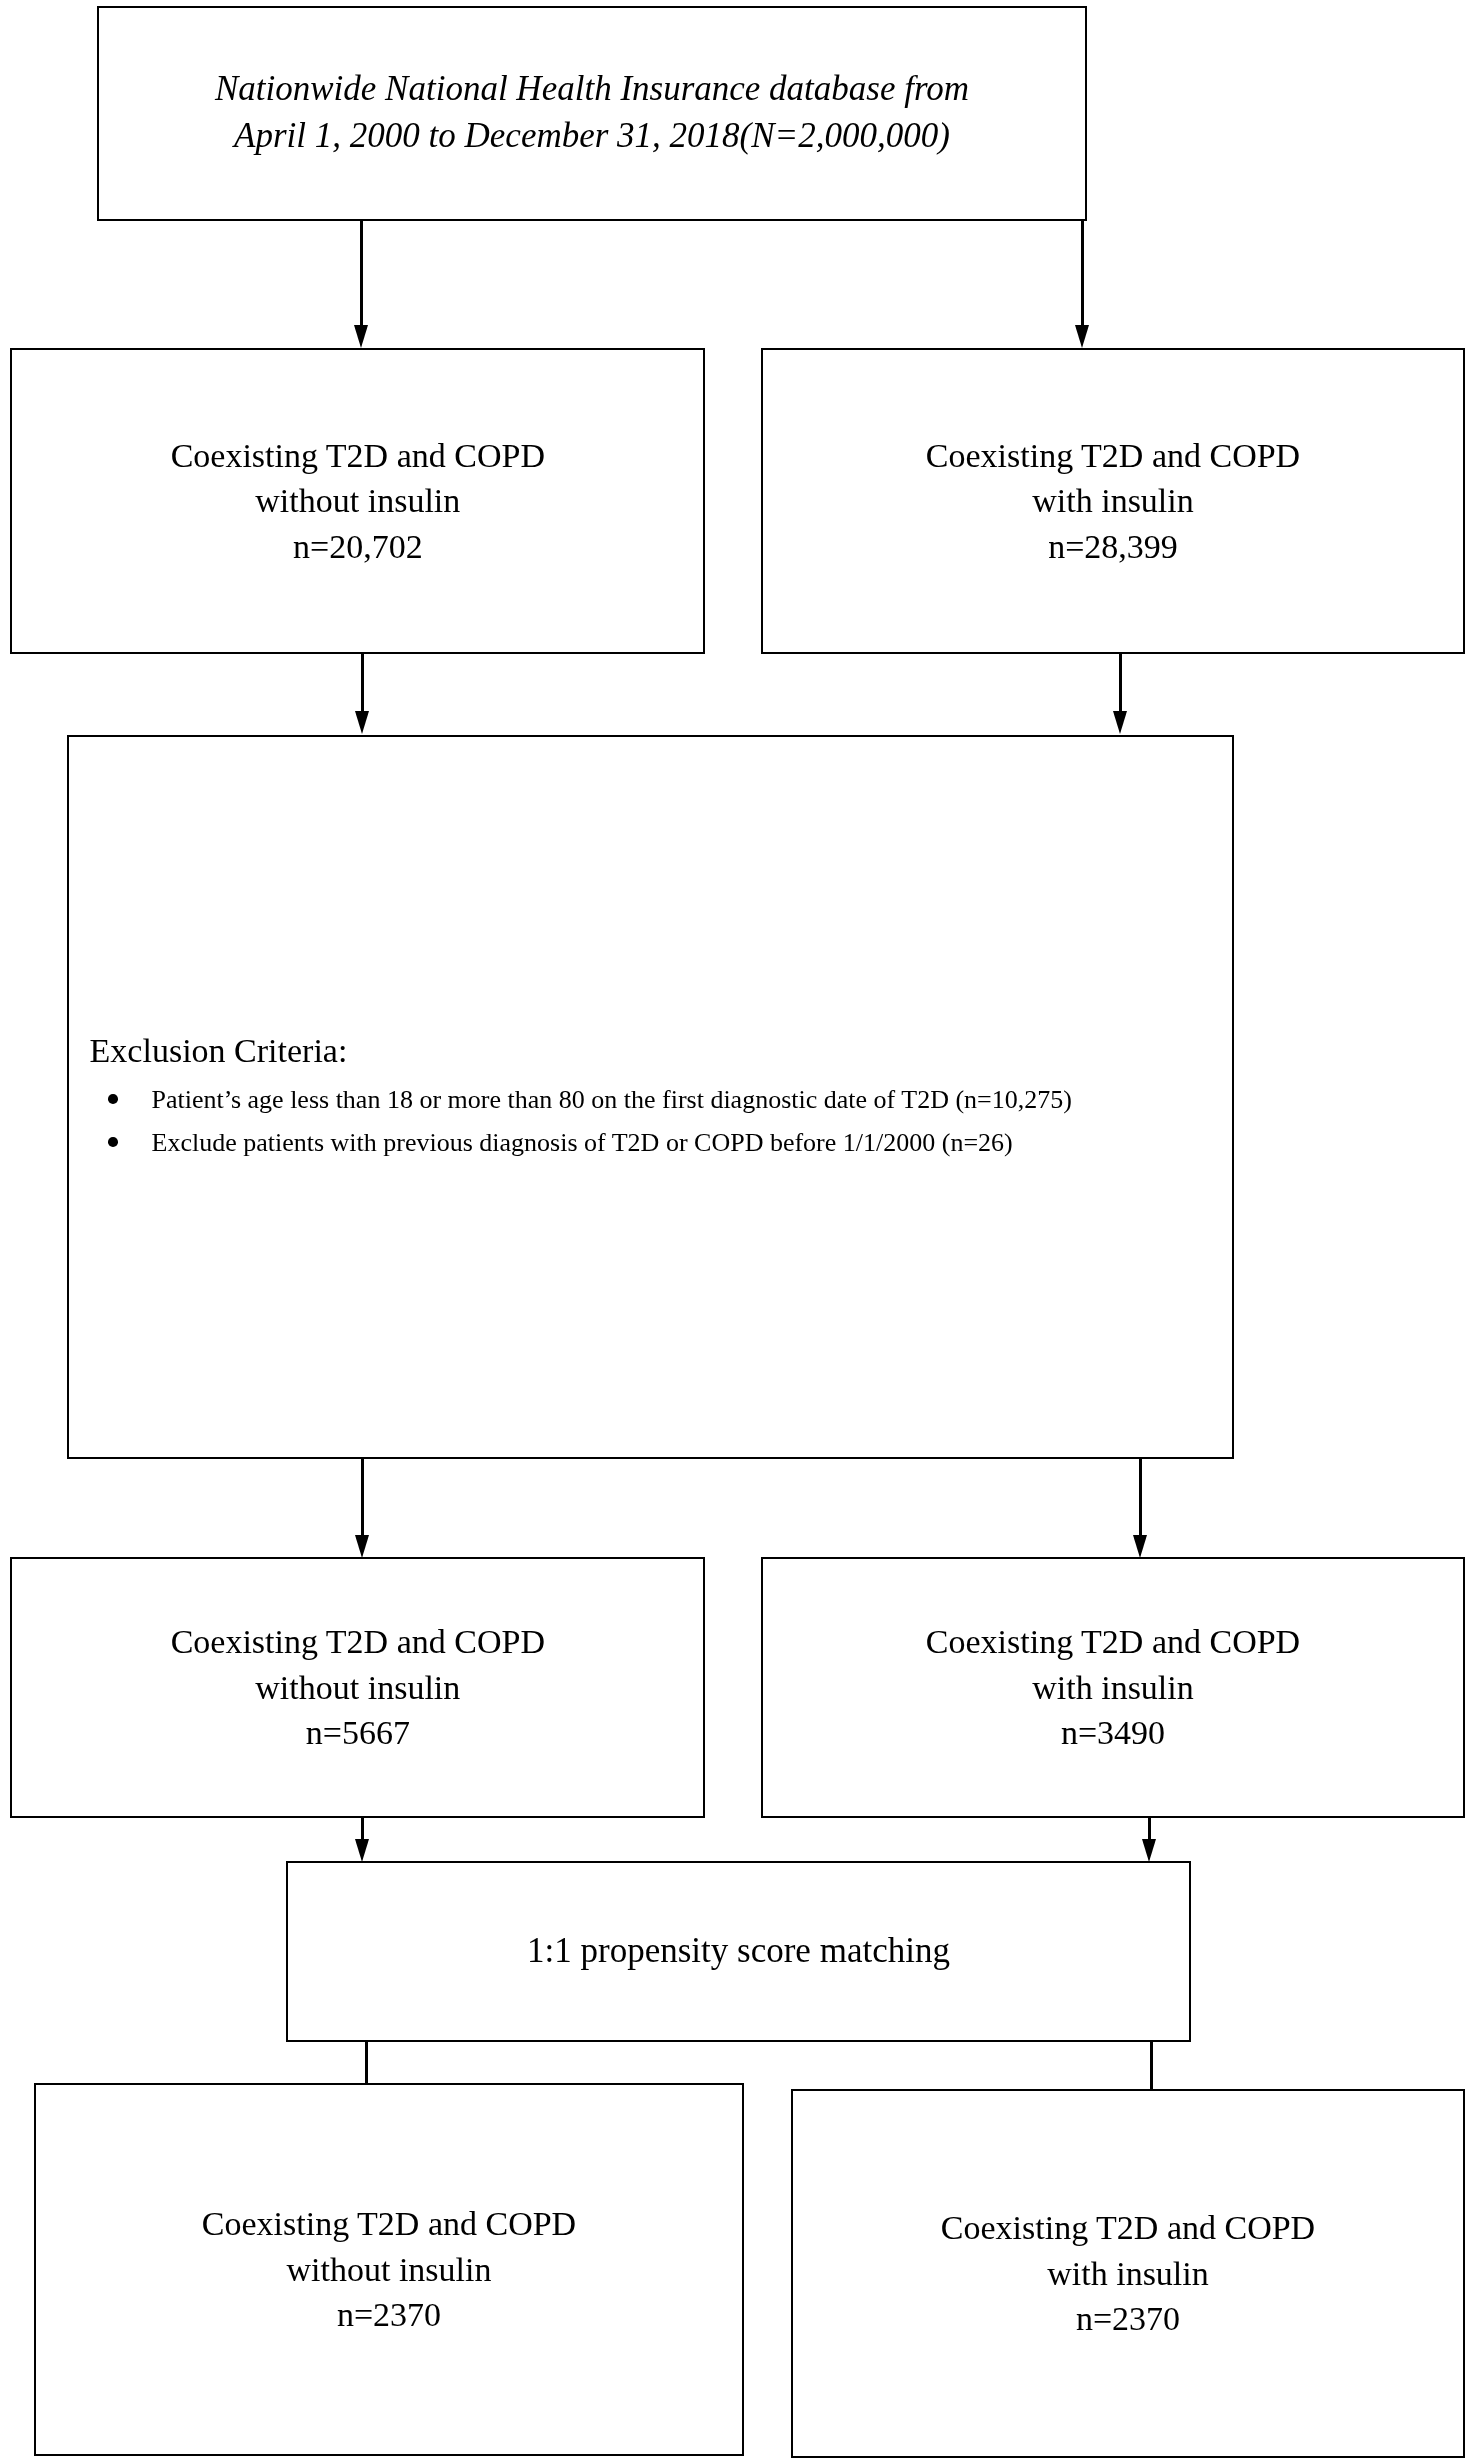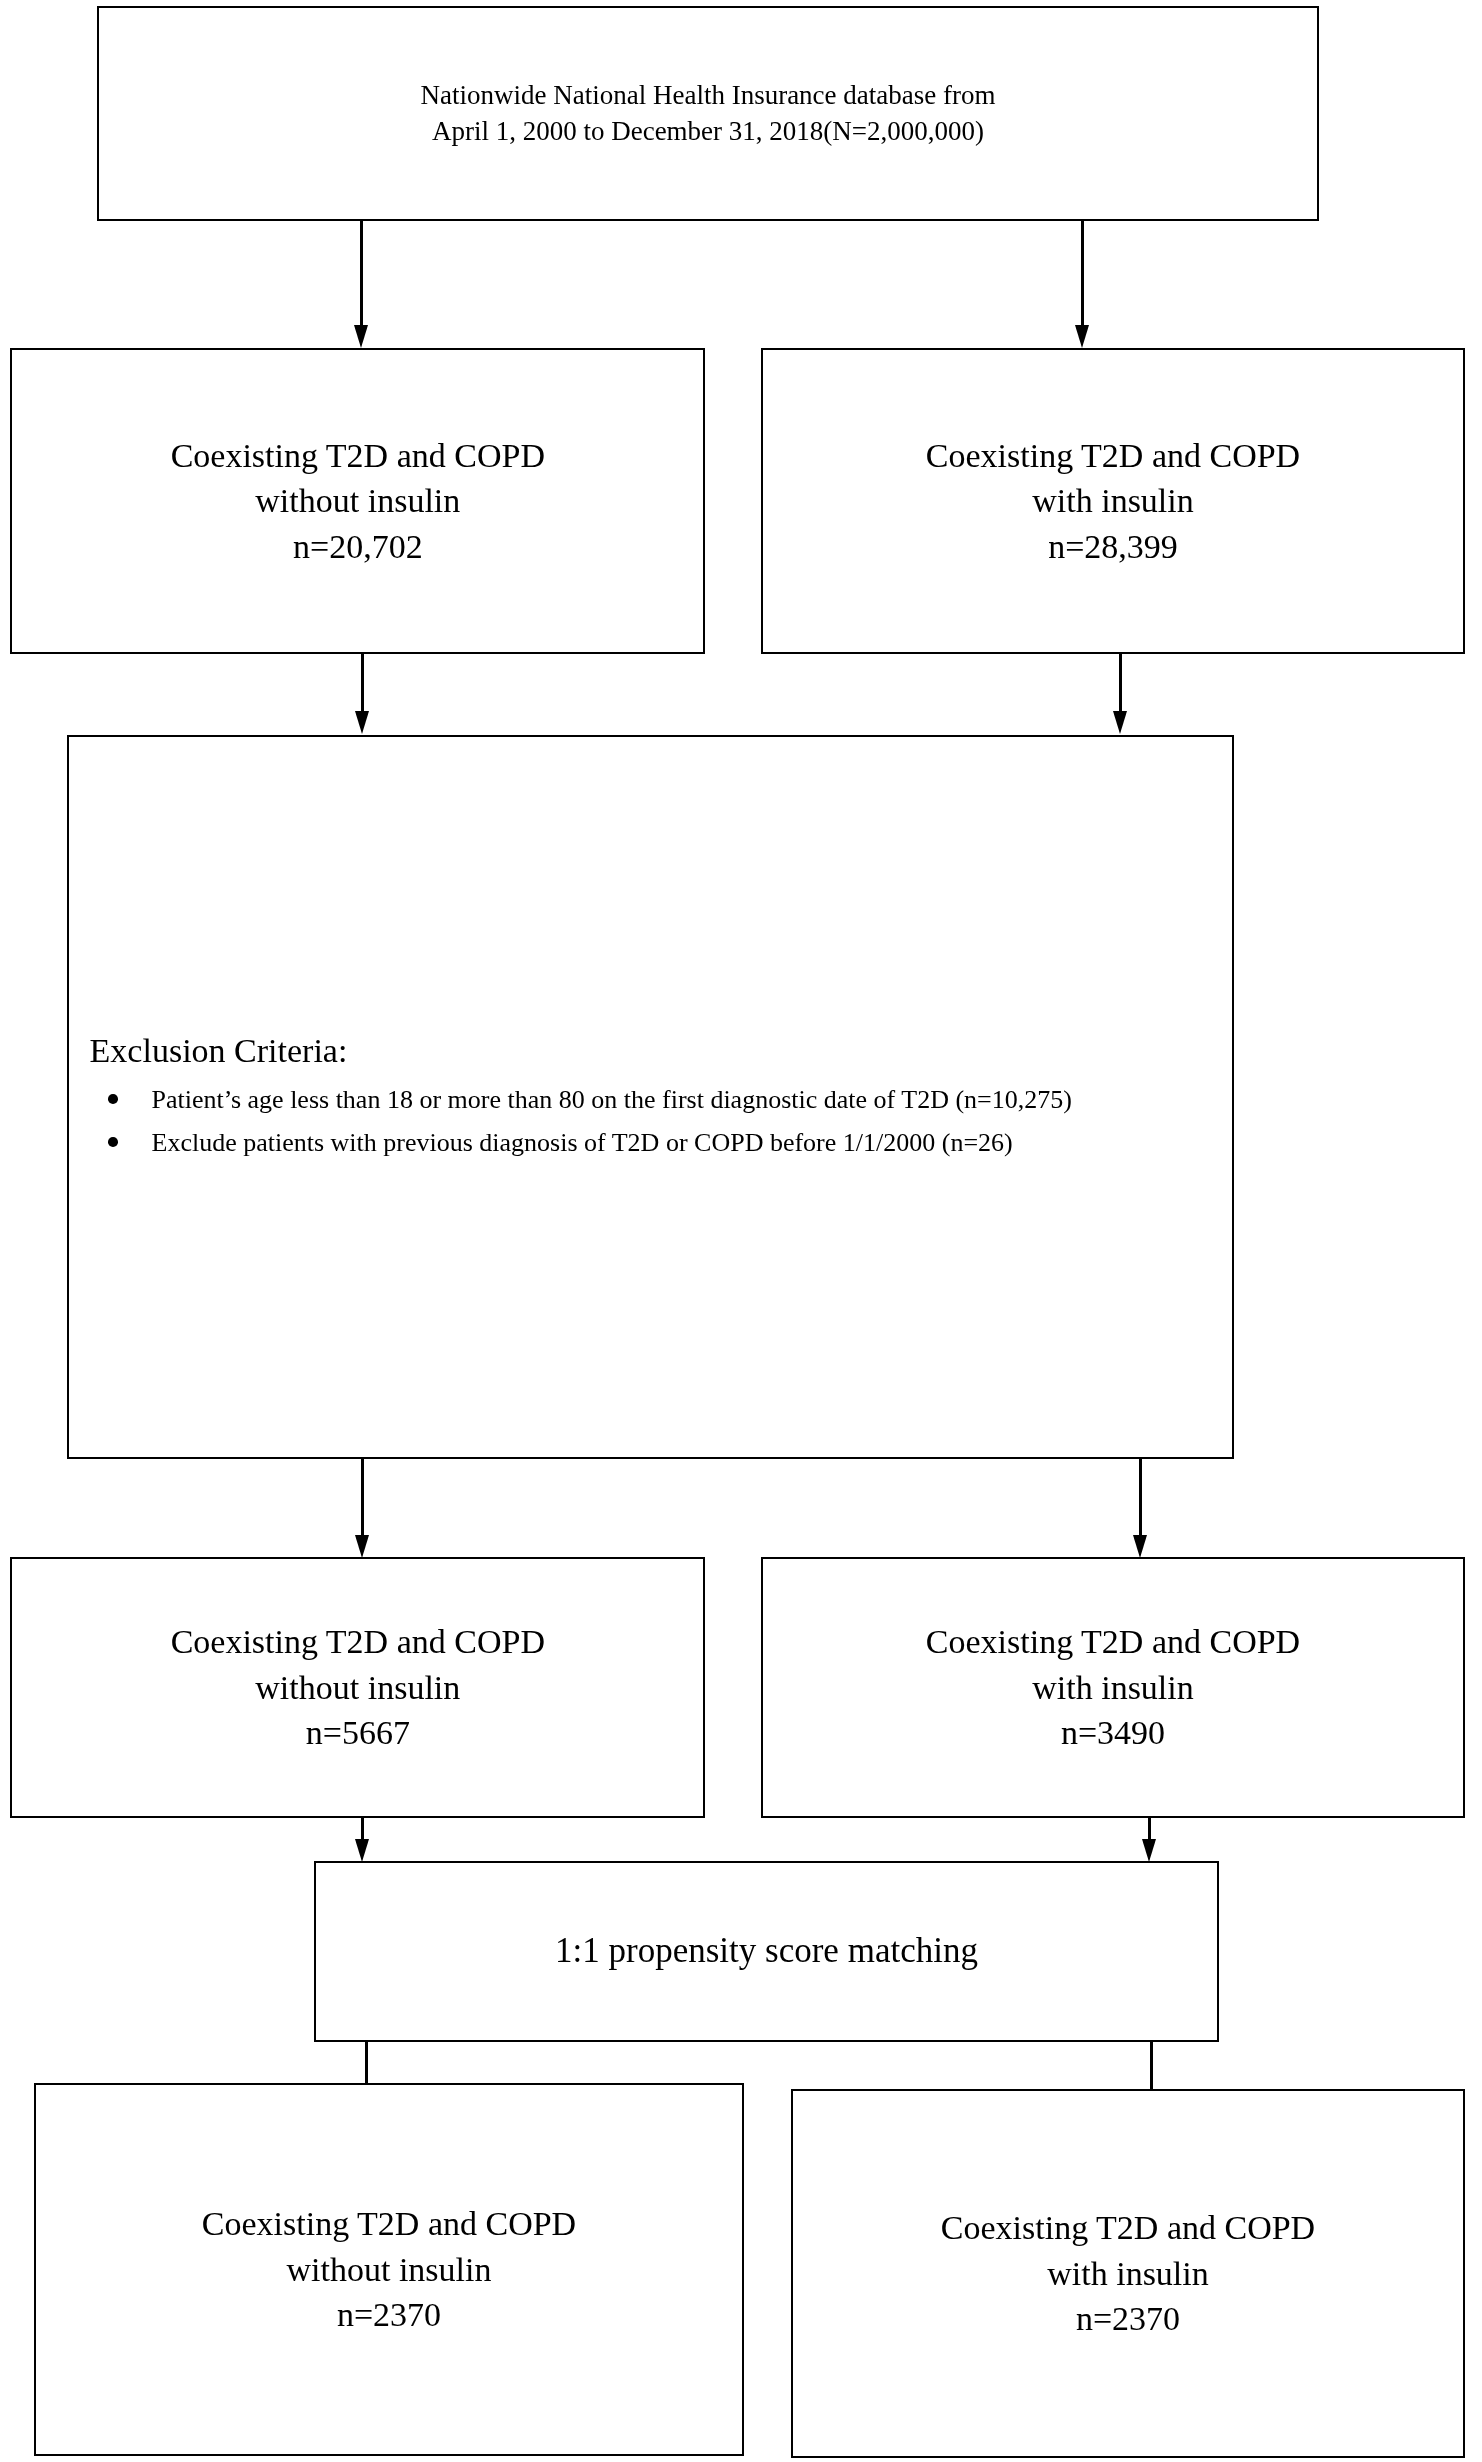--- a/index.html
+++ b/index.html
@@ -25,29 +25,29 @@
     flex-direction: column;
     align-items: center;
     justify-content: center;
     text-align: center;
     line-height: 1.34;
     font-size: 34px;
   }
   .node .line { display: block; white-space: nowrap; }
 
   
-  #node-source   { left: 97px;  top: 5.7px;   width: 1222px; height: 215px; font-size: 27px; }
+  #node-source   { left: 97px;  top: 5.7px;   width: 990px; height: 215px; font-size: 35px; font-style: italic; }
   #node-r2-left  { left: 10.3px;   top: 348px;  width: 695px; height: 306px; }
   #node-r2-right { left: 761px; top: 348px;  width: 704px; height: 306px; }
   #node-exclusion{ left: 67px;  top: 735px; width: 1167px; height: 724px;
                    align-items: stretch; justify-content: center;
                    text-align: left; padding: 15px 19.5px 15px 19.5px; }
   #node-r3-left  { left: 10.3px;   top: 1557px; width: 695px; height: 261px; }
   #node-r3-right { left: 761px; top: 1557px; width: 704px; height: 261px; }
-  #node-psm      { left: 314px;  top: 1861px; width: 905px; height: 181px; font-size: 35px; }
+  #node-psm      { left: 286px;  top: 1861px; width: 905px; height: 181px; font-size: 35px; }
   #node-r4-left  { left: 34px;   top: 2083px; width: 710px; height: 373px; }
   #node-r4-right { left: 791px; top: 2089px; width: 674px; height: 369px; }
 
   
   .excl-title {
     font-size: 34px;
     line-height: 1.25;
     margin: 0 0 10.3px 1.1px;
     white-space: nowrap;
   }

